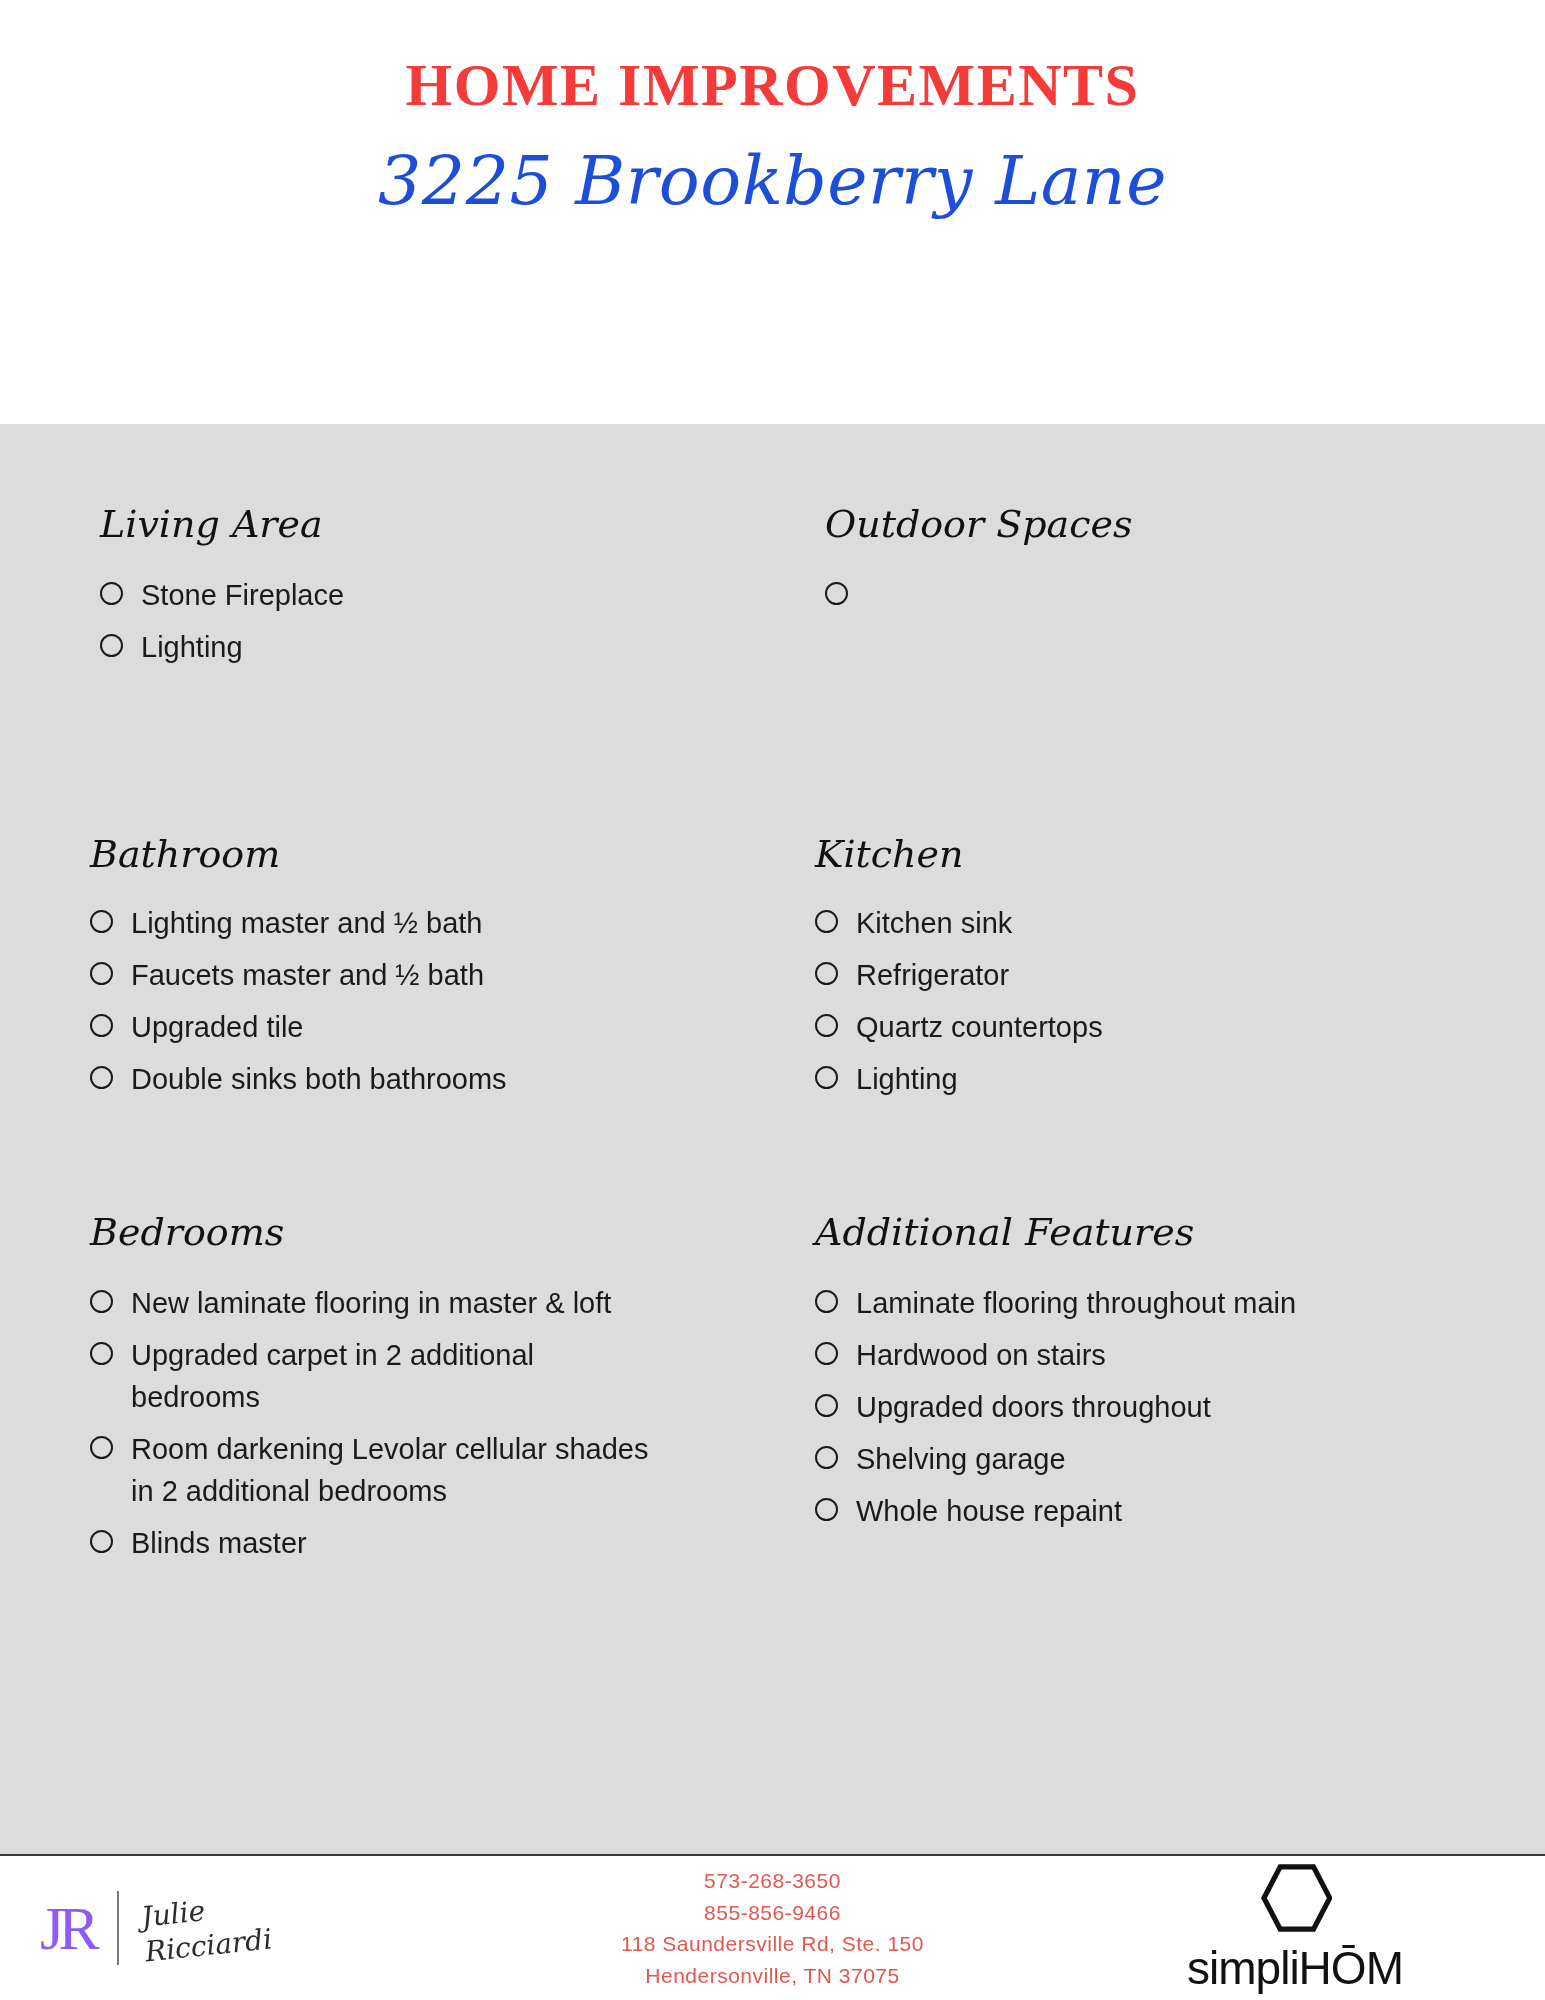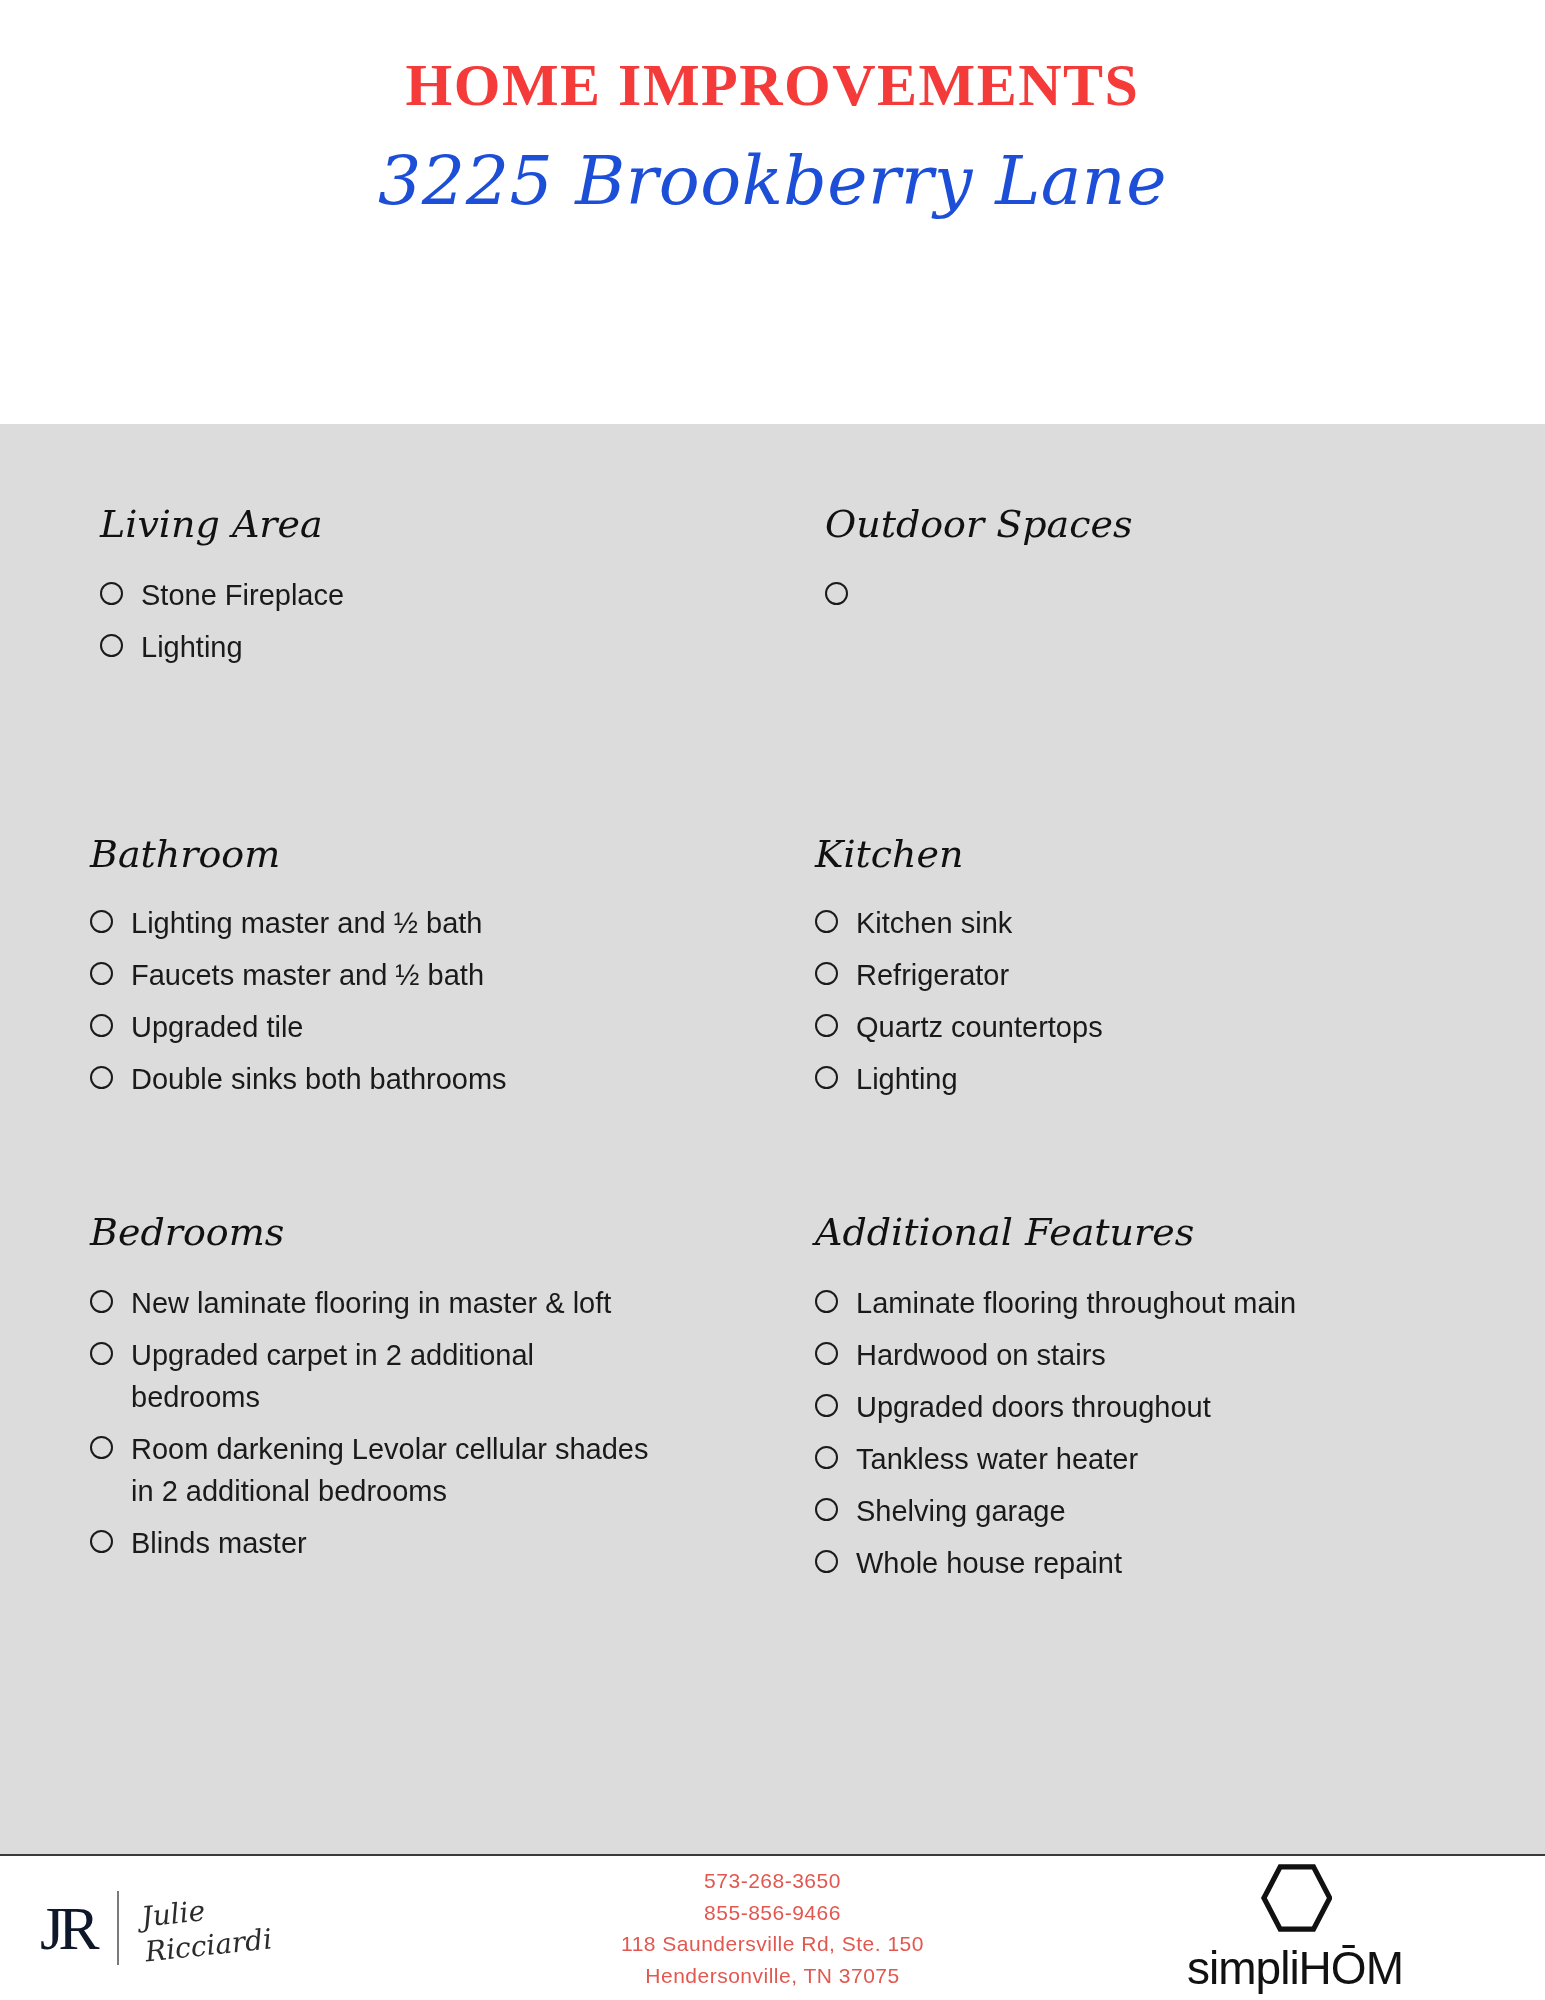--- a/index.html
+++ b/index.html
@@ -105,21 +105,21 @@
   }
   .footer-left {
     display: flex;
     align-items: center;
     width: 420px;
     gap: 14px;
   }
   .monogram {
     font-family: "Liberation Serif", serif;
     font-size: 62px;
-    color: #0f172a;
+    color: #8b5cf6;
     letter-spacing: -6px;
     line-height: 1;
   }
   .vbar {
     width: 2px;
     height: 74px;
     background: #7a7a7a;
     margin: 0 10px;
   }
   .signature {
@@ -275,24 +275,20 @@
           <li>
             <span class="bullet"></span>
             <span class="item-text">Hardwood on stairs</span>
           </li>
           <li>
             <span class="bullet"></span>
             <span class="item-text">Upgraded doors throughout</span>
           </li>
           <li>
             <span class="bullet"></span>
-            <span class="item-text">Tankless water heater</span>
-          </li>
-          <li>
-            <span class="bullet"></span>
             <span class="item-text">Shelving garage</span>
           </li>
           <li>
             <span class="bullet"></span>
             <span class="item-text">Whole house repaint</span>
           </li>
         </ul>
       </div>
     </div>
 

